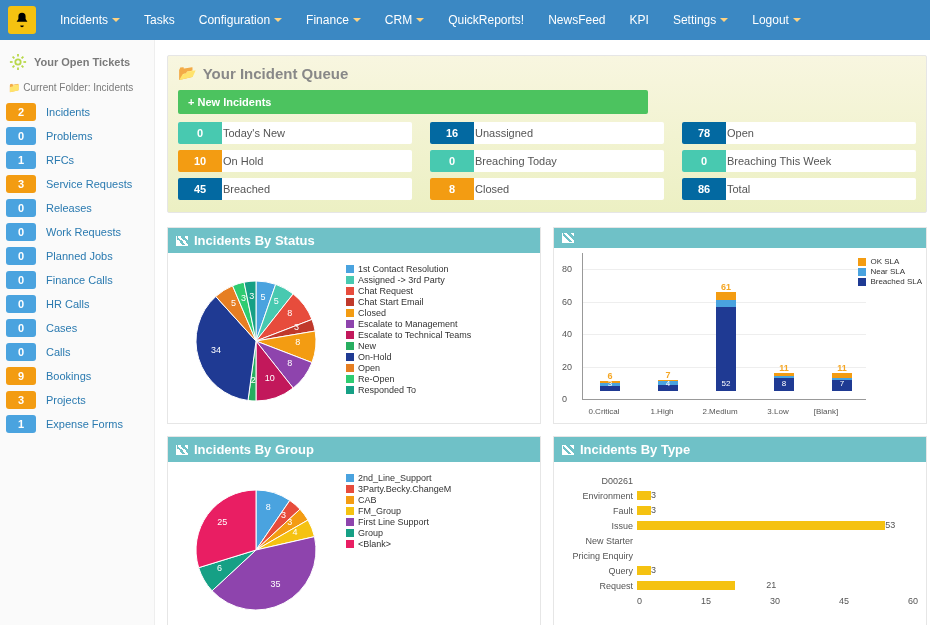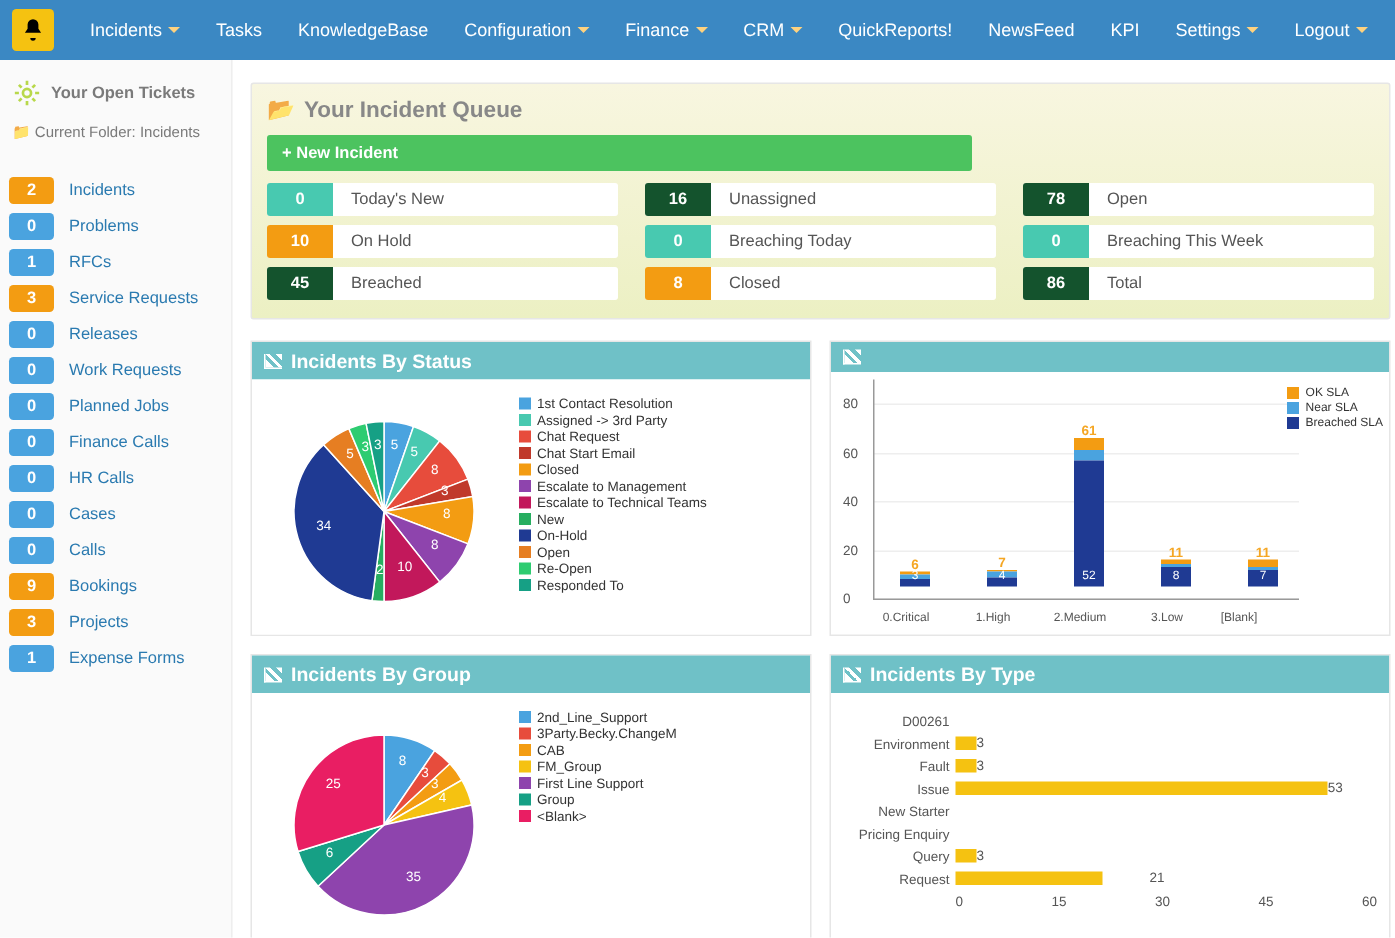--- a/index.html
+++ b/index.html
@@ -6,37 +6,37 @@
 body{background:#fff;font-size:11px;color:#333;width:930px;height:625px;overflow:hidden}
 .topnav{height:40px;background:#3b88c3;display:flex;align-items:center;padding:0 4px}
 .logo{width:28px;height:28px;background:#f5c211;border-radius:3px;margin:0 12px 0 4px;display:flex;align-items:center;justify-content:center}
 .logo svg{width:18px;height:18px}
 .nav-item{color:#fff;padding:0 12px;height:40px;display:flex;align-items:center;cursor:pointer;font-size:12px}
 .nav-caret{margin-left:4px;border:4px solid transparent;border-top-color:#ffd27f;margin-top:4px}
 .layout{display:flex;height:586px}
 .sidebar{width:155px;background:#fafafa;border-right:1px solid #eee;padding:8px 6px;overflow-y:auto}
 .sb-title{display:flex;align-items:center;margin:4px 0 10px 2px;color:#7a7a7a;font-weight:600}
 .gear{width:20px;height:20px;margin-right:6px;display:inline-flex;align-items:center;justify-content:center}
-.sb-folder{color:#7a7a7a;margin:6px 0 24px 2px;font-size:10px}
+.sb-folder{color:#7a7a7a;margin:6px 0 10px 2px;font-size:10px}
 .sb-row{display:flex;align-items:center;margin:6px 0;cursor:pointer}
 .sb-badge{width:30px;height:18px;border-radius:3px;color:#fff;font-weight:700;display:flex;align-items:center;justify-content:center;font-size:11px;margin-right:10px}
 .bg-orange{background:#f39c12}
 .bg-blue{background:#4aa3df}
 .sb-link{color:#2a7ab0}
 .main{flex:1;padding:15px 12px;overflow:hidden}
 .queue{border:1px solid #e6e6e6;padding:8px 10px 12px;background:linear-gradient(#f8f6e0,#ecf0c3);border-radius:2px;width:760px}
 .queue-title{color:#888;font-size:15px;font-weight:700;margin-bottom:8px;display:flex;align-items:center;gap:6px}
 .new-inc{background:#4cc35f;color:#fff;font-weight:700;padding:6px 10px;border-radius:2px;margin-bottom:8px;width:470px;cursor:pointer}
 .qgrid{display:grid;grid-template-columns:repeat(3,1fr);gap:6px 18px}
 .qcard{display:flex;background:#fff;border-radius:2px;overflow:hidden;height:22px;align-items:center}
 .qnum{width:44px;height:100%;display:flex;align-items:center;justify-content:center;color:#fff;font-weight:700}
-.qlbl{padding-left:12px;color:#555}
+.qlbl{padding-left:1px;color:#555}
 .c-cyan{background:#48c9b0}
 .c-orange{background:#f39c12}
-.c-red{background:#14532d}
+.c-red{background:#0369a1}
 .charts{display:grid;grid-template-columns:1fr 1fr;gap:12px;margin-top:14px;width:760px}
 .panel{border:1px solid #e6e6e6}
 .panel-hd{background:#6fc1c7;color:#fff;font-size:13px;font-weight:700;padding:5px 8px;display:flex;align-items:center;gap:6px}
 .panel-body{padding:10px 8px;background:#fff;height:170px;position:relative;overflow:hidden}
 .pie-wrap{display:flex}
 .legend{font-size:9px;margin-left:10px}
 .leg-item{display:flex;align-items:center;margin:1px 0;white-space:nowrap}
 .swatch{width:8px;height:8px;margin-right:4px}
 .y-axis{position:absolute;left:28px;top:5px;bottom:18px;border-left:1px solid #999}
 .x-axis{position:absolute;left:28px;right:60px;bottom:18px;border-top:1px solid #999}
@@ -62,21 +62,20 @@
 
 <div class="topnav">
   <div class="logo">
     <svg viewBox="0 0 20 20">
         <path fill="#000" d="M10 2a4 4 0 014 4v3l2 3H4l2-3V6a4 4 0 014-4zm0 16a2 2 0 002-2H8a2 2 0 002 2z"></path>
       </svg>
   </div>
   <div id="nav-items" style="display:flex">
       <div class="nav-item">Incidents<span class="nav-caret"></span></div>
       <div class="nav-item">Tasks</div>
-      <div class="nav-item">KnowledgeBase</div>
       <div class="nav-item">Configuration<span class="nav-caret"></span></div>
       <div class="nav-item">Finance<span class="nav-caret"></span></div>
       <div class="nav-item">CRM<span class="nav-caret"></span></div>
       <div class="nav-item">QuickReports!</div>
       <div class="nav-item">NewsFeed</div>
       <div class="nav-item">KPI</div>
       <div class="nav-item">Settings<span class="nav-caret"></span></div>
       <div class="nav-item">Logout<span class="nav-caret"></span></div>
     </div>
 </div>
@@ -161,21 +160,21 @@
         </div>
       </div>
   </div>
 
   <div class="main">
     <div class="queue">
       <div class="queue-title">
         <span>📂</span>
         <span>Your Incident Queue</span>
       </div>
-      <div class="new-inc">+ New Incident</div>
+      <div class="new-inc">+ New Incidents</div>
       <div class="qgrid" id="qgrid">
           <div class="qcard">
             <div class="qnum c-cyan">0</div>
             <div class="qlbl">Today's New</div>
           </div>
           <div class="qcard">
             <div class="qnum c-red">16</div>
             <div class="qlbl">Unassigned</div>
           </div>
           <div class="qcard">

